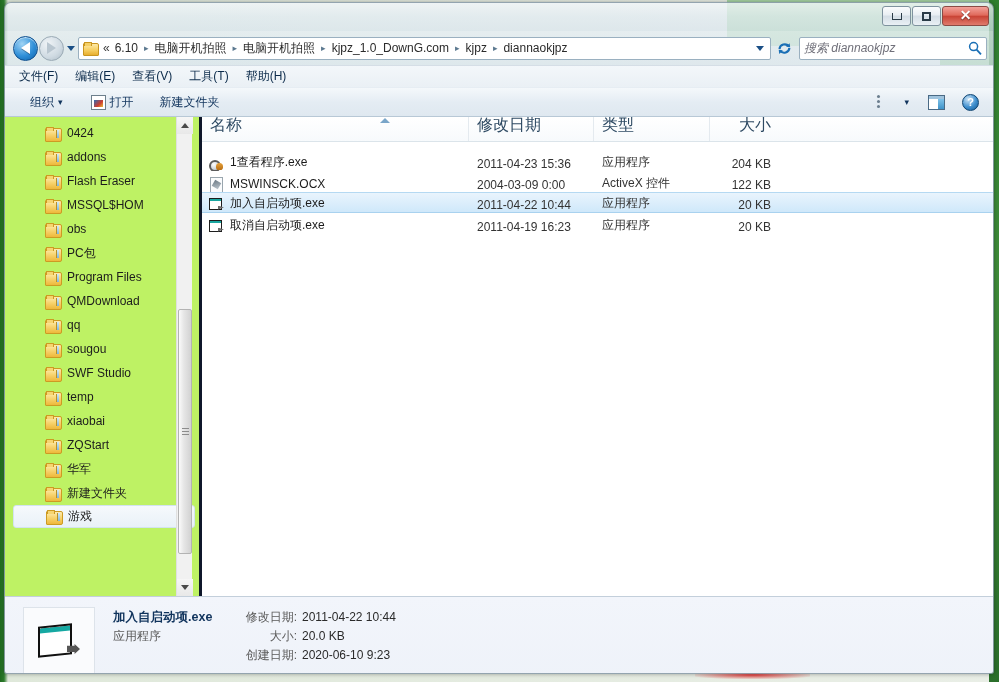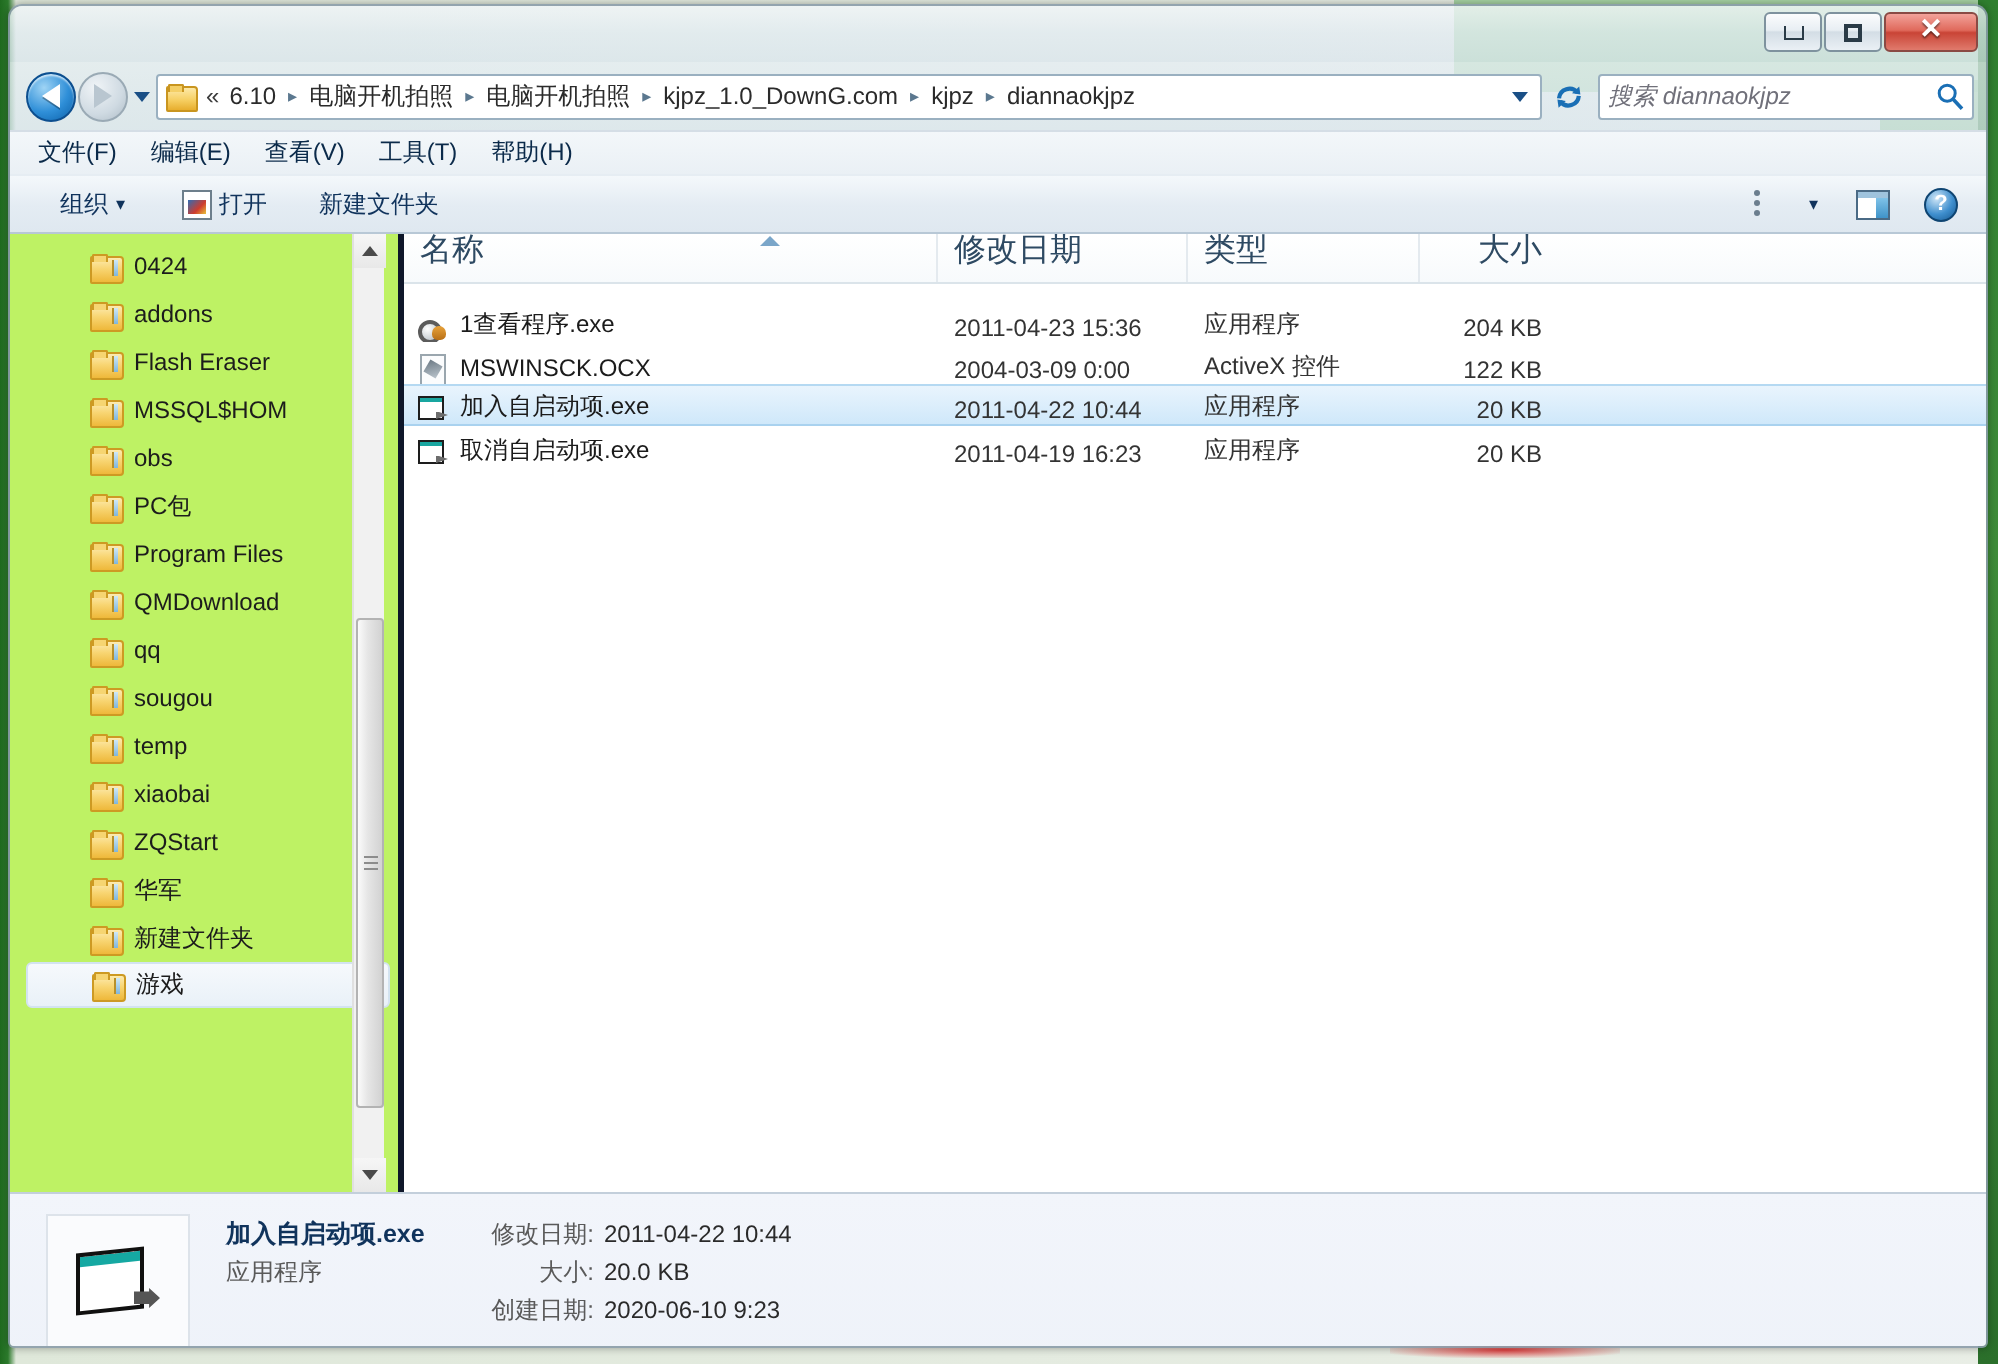--- a/index.html
+++ b/index.html
@@ -621,20 +621,26 @@
         <div class="tree-item">
           <span class="tfolder">
               <em></em>
             </span>
           <span>sougou</span>
         </div>
         <div class="tree-item">
           <span class="tfolder">
               <em></em>
             </span>
+          <span>SWF Studio</span>
+        </div>
+        <div class="tree-item">
+          <span class="tfolder">
+              <em></em>
+            </span>
           <span>temp</span>
         </div>
         <div class="tree-item">
           <span class="tfolder">
               <em></em>
             </span>
           <span>xiaobai</span>
         </div>
         <div class="tree-item">
           <span class="tfolder">

